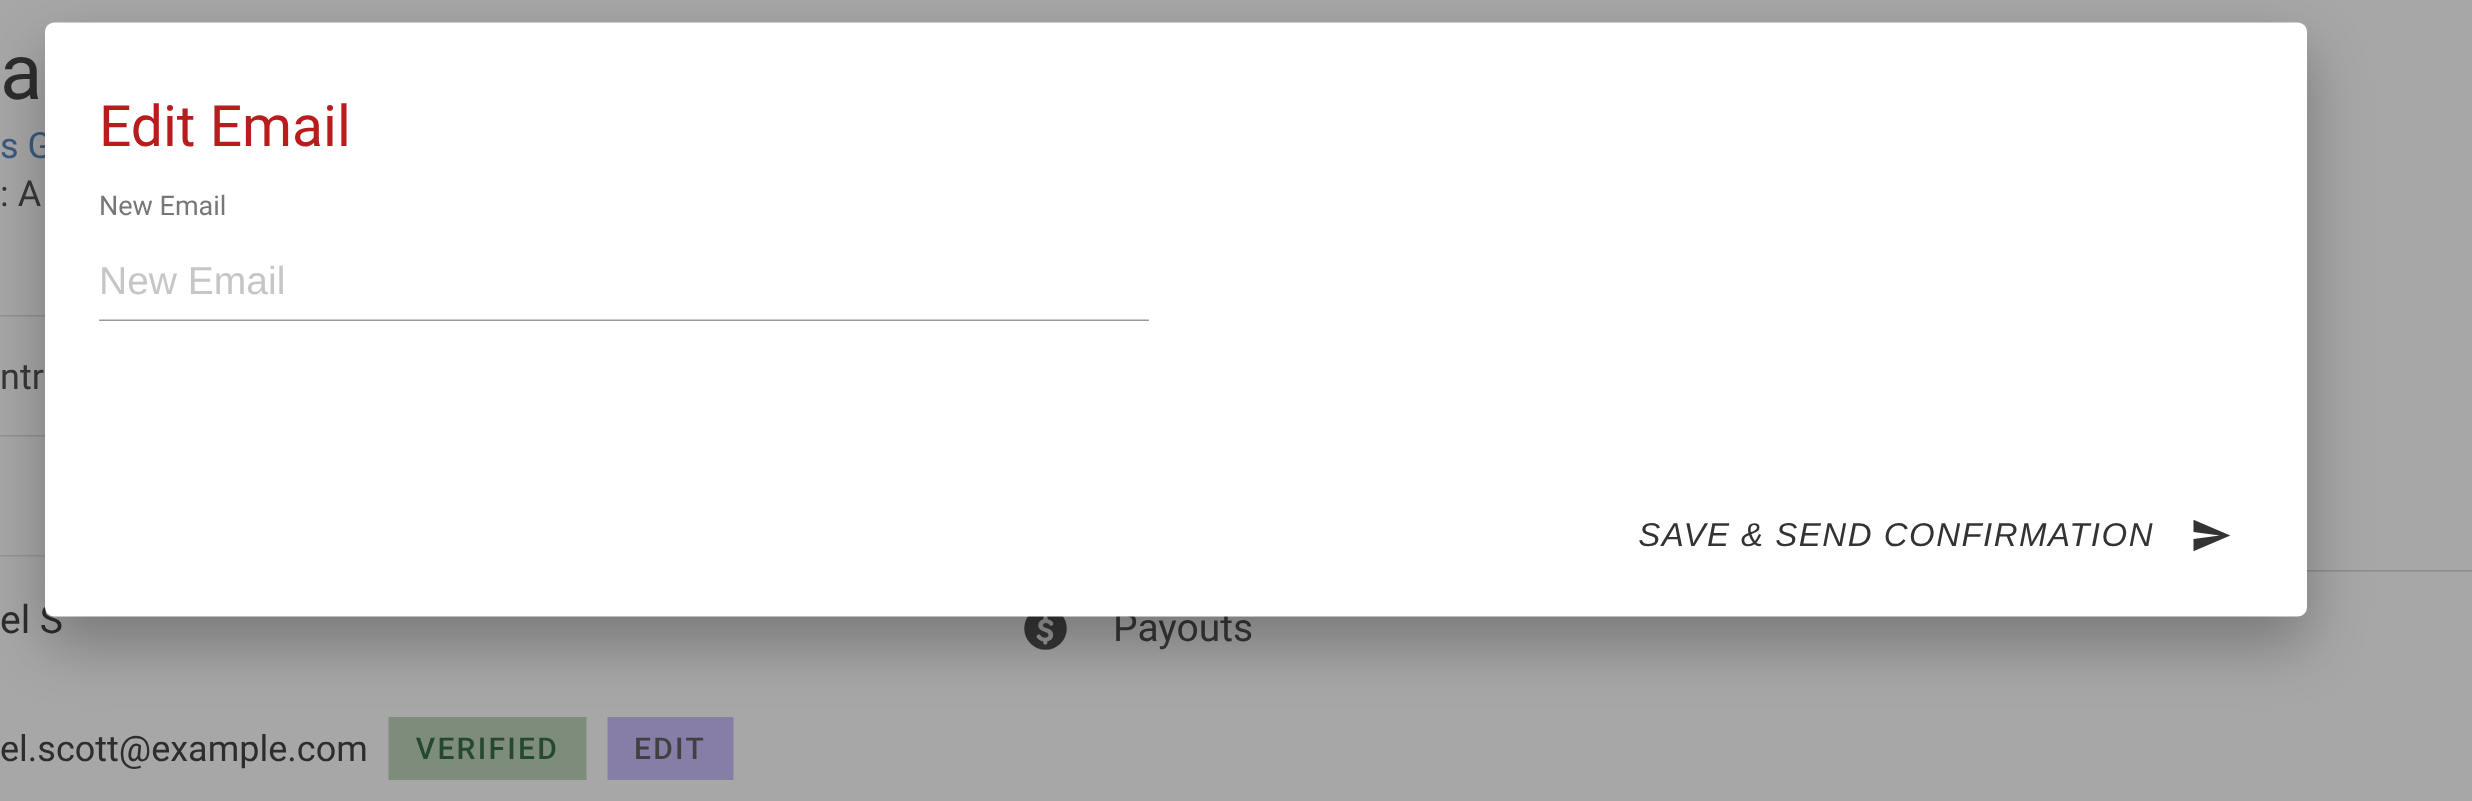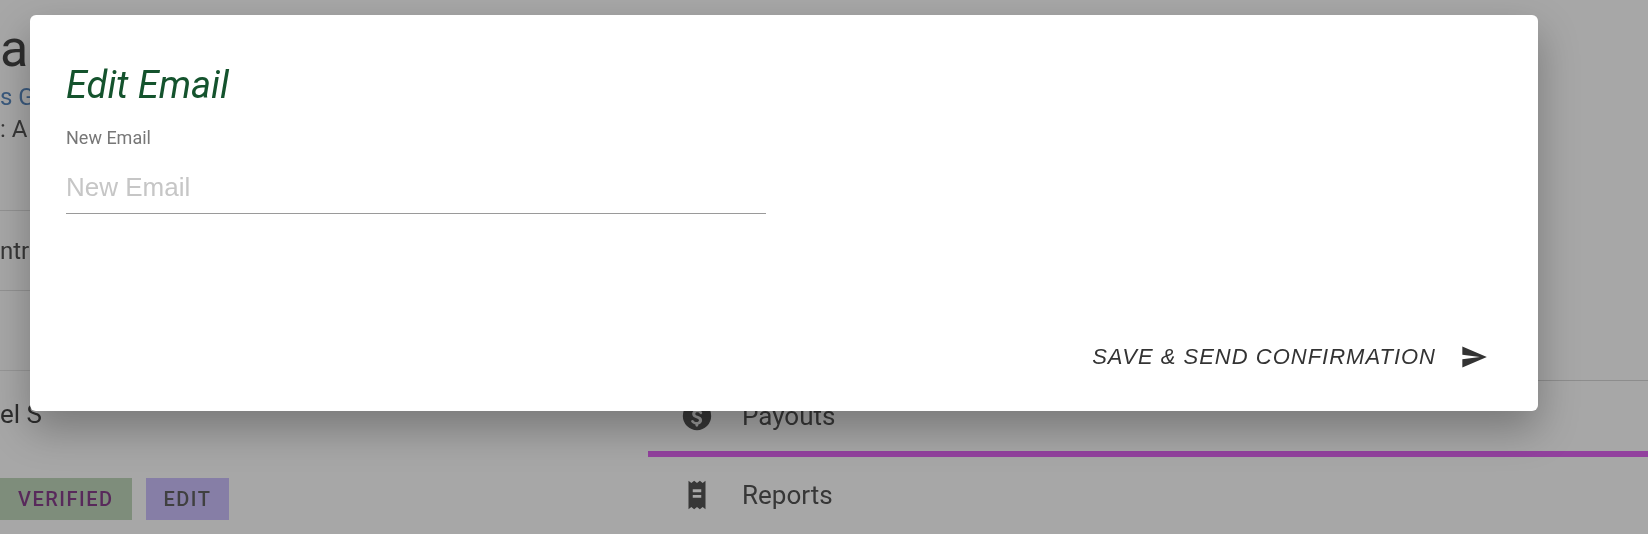--- a/index.html
+++ b/index.html
@@ -80,37 +80,37 @@
   .badge {
     display: inline-flex;
     align-items: center;
     justify-content: center;
     height: 42px;
     padding: 0 18px;
     font-size: 20px;
     letter-spacing: 1.5px;
     font-weight: 500;
   }
-  .badge-verified { background: #b4cfb0; color: #701a75; }
+  .badge-verified { background: #b4cfb0; color: #14532d; }
   .badge-edit     { background: #c4b5fd; color: #444; }
 
   .bg-right-col {
     position: absolute;
     left: 648px;
     top: 380px;
     right: 0;
     border-top: 1px solid #d0d0d0;
   }
   .nav-row {
     height: 76px;
     display: flex;
     align-items: center;
     gap: 28px;
     padding-left: 32px;
-    border-bottom: 6px solid #d946ef;
+    border-bottom: 1px solid #d946ef;
     font-size: 26px;
     color: #333;
   }
   .nav-row:last-child { border-bottom: none; }
   .nav-icon {
     width: 34px;
     height: 34px;
     flex: 0 0 34px;
     display: flex;
     align-items: center;
@@ -135,22 +135,21 @@
     background: #ffffff;
     border-radius: 6px;
     box-shadow: 0 18px 40px rgba(0,0,0,0.28);
     padding: 48px 36px 28px 36px;
     display: flex;
     flex-direction: column;
   }
   .modal-title {
     font-size: 38px;
     font-weight: 400;
-    color: #14532d;
-    font-style: italic;
+    color: #b91c1c;
   }
   .field-label {
     margin-top: 20px;
     font-size: 18px;
     color: #777;
   }
   .field-input {
     margin-top: 18px;
     width: 700px;
     max-width: 100%;
@@ -200,42 +199,35 @@
 
   <div class="bg-left-col">
     <div class="bg-row first">
       <span>ntr</span>
     </div>
     <div class="bg-row"></div>
     <div class="bg-name-row">
       <span>el S</span>
     </div>
     <div class="bg-email-row">
+      <span>el.scott@example.com</span>
       <span class="badge badge-verified">VERIFIED</span>
       <span class="badge badge-edit">EDIT</span>
     </div>
   </div>
 
   <div class="bg-right-col">
     <div class="nav-row">
       <span class="nav-icon">
         <svg viewBox="0 0 24 24" fill="#333">
             <circle cx="12" cy="12" r="10"></circle>
             <path fill="#e8e8e8" d="M12 6c-.55 0-1 .45-1 1v.6c-1.4.3-2.4 1.4-2.4 2.9 0 1.7 1.3 2.5 3 3 1.3.4 1.8.8 1.8 1.5 0 .8-.7 1.3-1.7 1.3-.9 0-1.7-.4-2.1-1.1-.3-.5-1-.6-1.4-.2-.4.3-.5.9-.2 1.3.6.9 1.6 1.5 2.9 1.7v.6c0 .55.45 1 1 1s1-.45 1-1v-.6c1.6-.3 2.7-1.4 2.7-3 0-1.9-1.5-2.7-3.2-3.2-1.2-.3-1.6-.7-1.6-1.3 0-.6.5-1.1 1.4-1.1.8 0 1.4.4 1.7.9.3.5 1 .6 1.4.2.4-.3.5-.9.2-1.3-.5-.8-1.4-1.3-2.5-1.5V7c0-.55-.45-1-1-1z"></path>
           </svg>
       </span>
       <span>Payouts</span>
-    </div>
-    <div class="nav-row">
-      <span class="nav-icon">
-        <svg viewBox="0 0 24 24" fill="#333">
-            <path d="M6 2v20l2-1.5L10 22l2-1.5L14 22l2-1.5L18 22V2l-2 1.5L14 2l-2 1.5L10 2 8 3.5 6 2zm3 6h6v2H9V8zm0 4h6v2H9v-2z"></path>
-          </svg>
-      </span>
-      <span>Reports</span>
     </div>
   </div>
 
 </div>
 
 <div class="scrim"></div>
 
 <div class="modal">
   <div class="modal-title">Edit Email</div>
   <div class="field-label">New Email</div>

